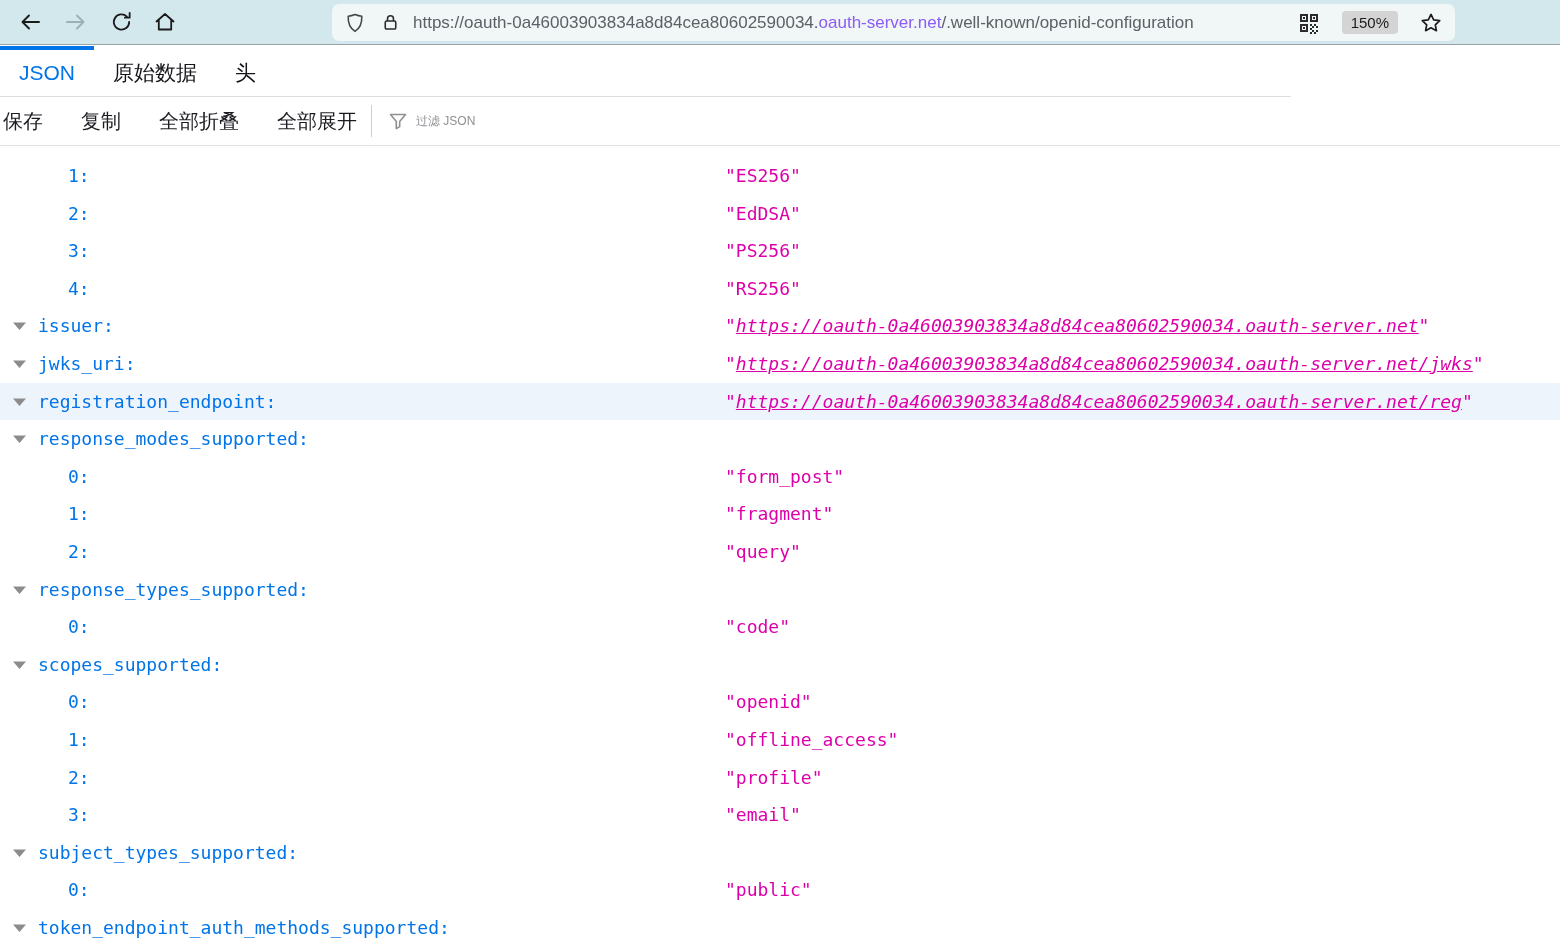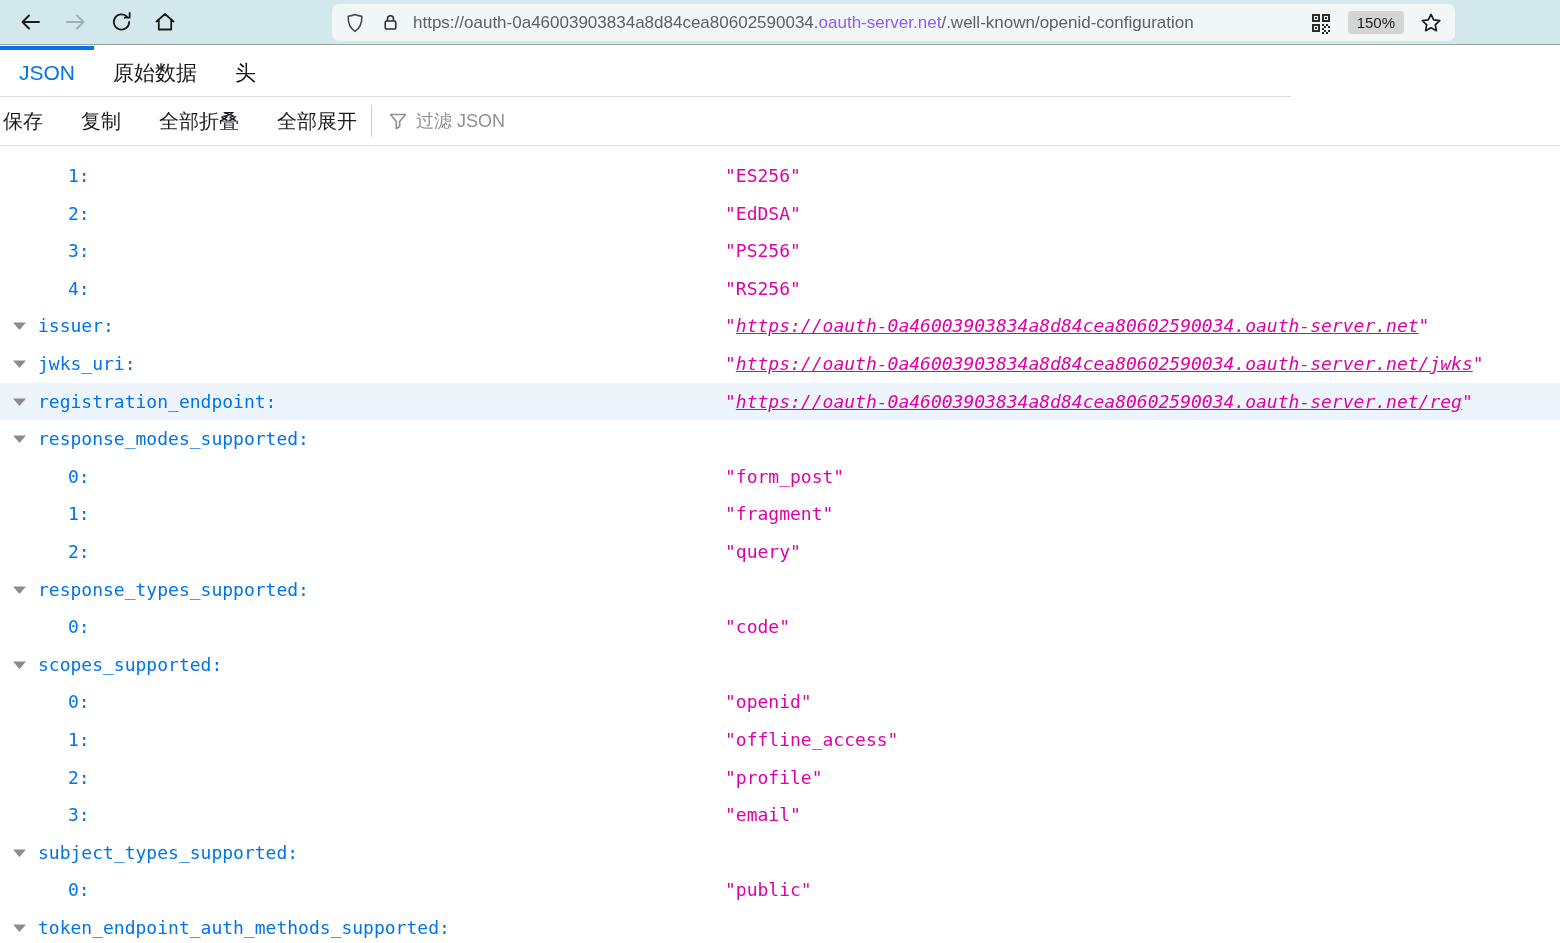--- a/index.html
+++ b/index.html
@@ -15,21 +15,21 @@
   .urlbar {
     position:absolute; left:332px; top:4px; width:1123px; height:37px;
     background:#f1f6f6; border-radius:7px;
     display:flex; align-items:center; padding:0 12px;
   }
   .urlbar .url-text {
     font-size:17px; color:#5b6166; white-space:nowrap; overflow:hidden;
     margin-left:12px; flex:0 1 auto;
   }
   .urlbar .url-text .domain { color:#8b5cf6; }
-  .url-right { margin-left:auto; display:flex; align-items:center; gap:15px; }
+  .url-right { margin-left:auto; display:flex; align-items:center; gap:21px; }
   .zoom-badge {
     background:#d4d4d4; border-radius:4px; padding:4px 9px;
     font-size:15px; color:#1b1b1b; line-height:1;
   }
 
   
   .tabbar {
     position:absolute; top:46px; left:0; width:1291px; height:51px;
     background:#fff; border-bottom:1px solid #dededf;
     display:flex; align-items:stretch;
@@ -45,21 +45,21 @@
     position:absolute; top:97px; left:0; width:1560px; height:49px;
     background:#fff; border-bottom:1px solid #e2e2e4;
     display:flex; align-items:center; font-size:20px; color:#1c1b22;
   }
   .vbtn { margin-left:38px; white-space:nowrap; }
   .vbtn:first-child { margin-left:3px; }
   .vdivider { width:1px; height:32px; background:#cfcfcf; margin-left:14px; }
   .filter-wrap { display:flex; align-items:center; margin-left:16px; }
   .filter-input {
     border:none; outline:none; background:transparent;
-    font-size:18px; margin-left:8px; width:300px;
+    font-size:12px; margin-left:8px; width:300px;
     font-family:"Liberation Sans", sans-serif; color:#1c1b22;
   }
   .filter-input::placeholder { color:#8f8f94; opacity:1; }
 
   
   .json-content {
     position:absolute; top:147px; left:0; right:0; bottom:0;
     background:#fff; padding-top:10px;
     font-family:"DejaVu Sans Mono", monospace; font-size:18px;
   }

